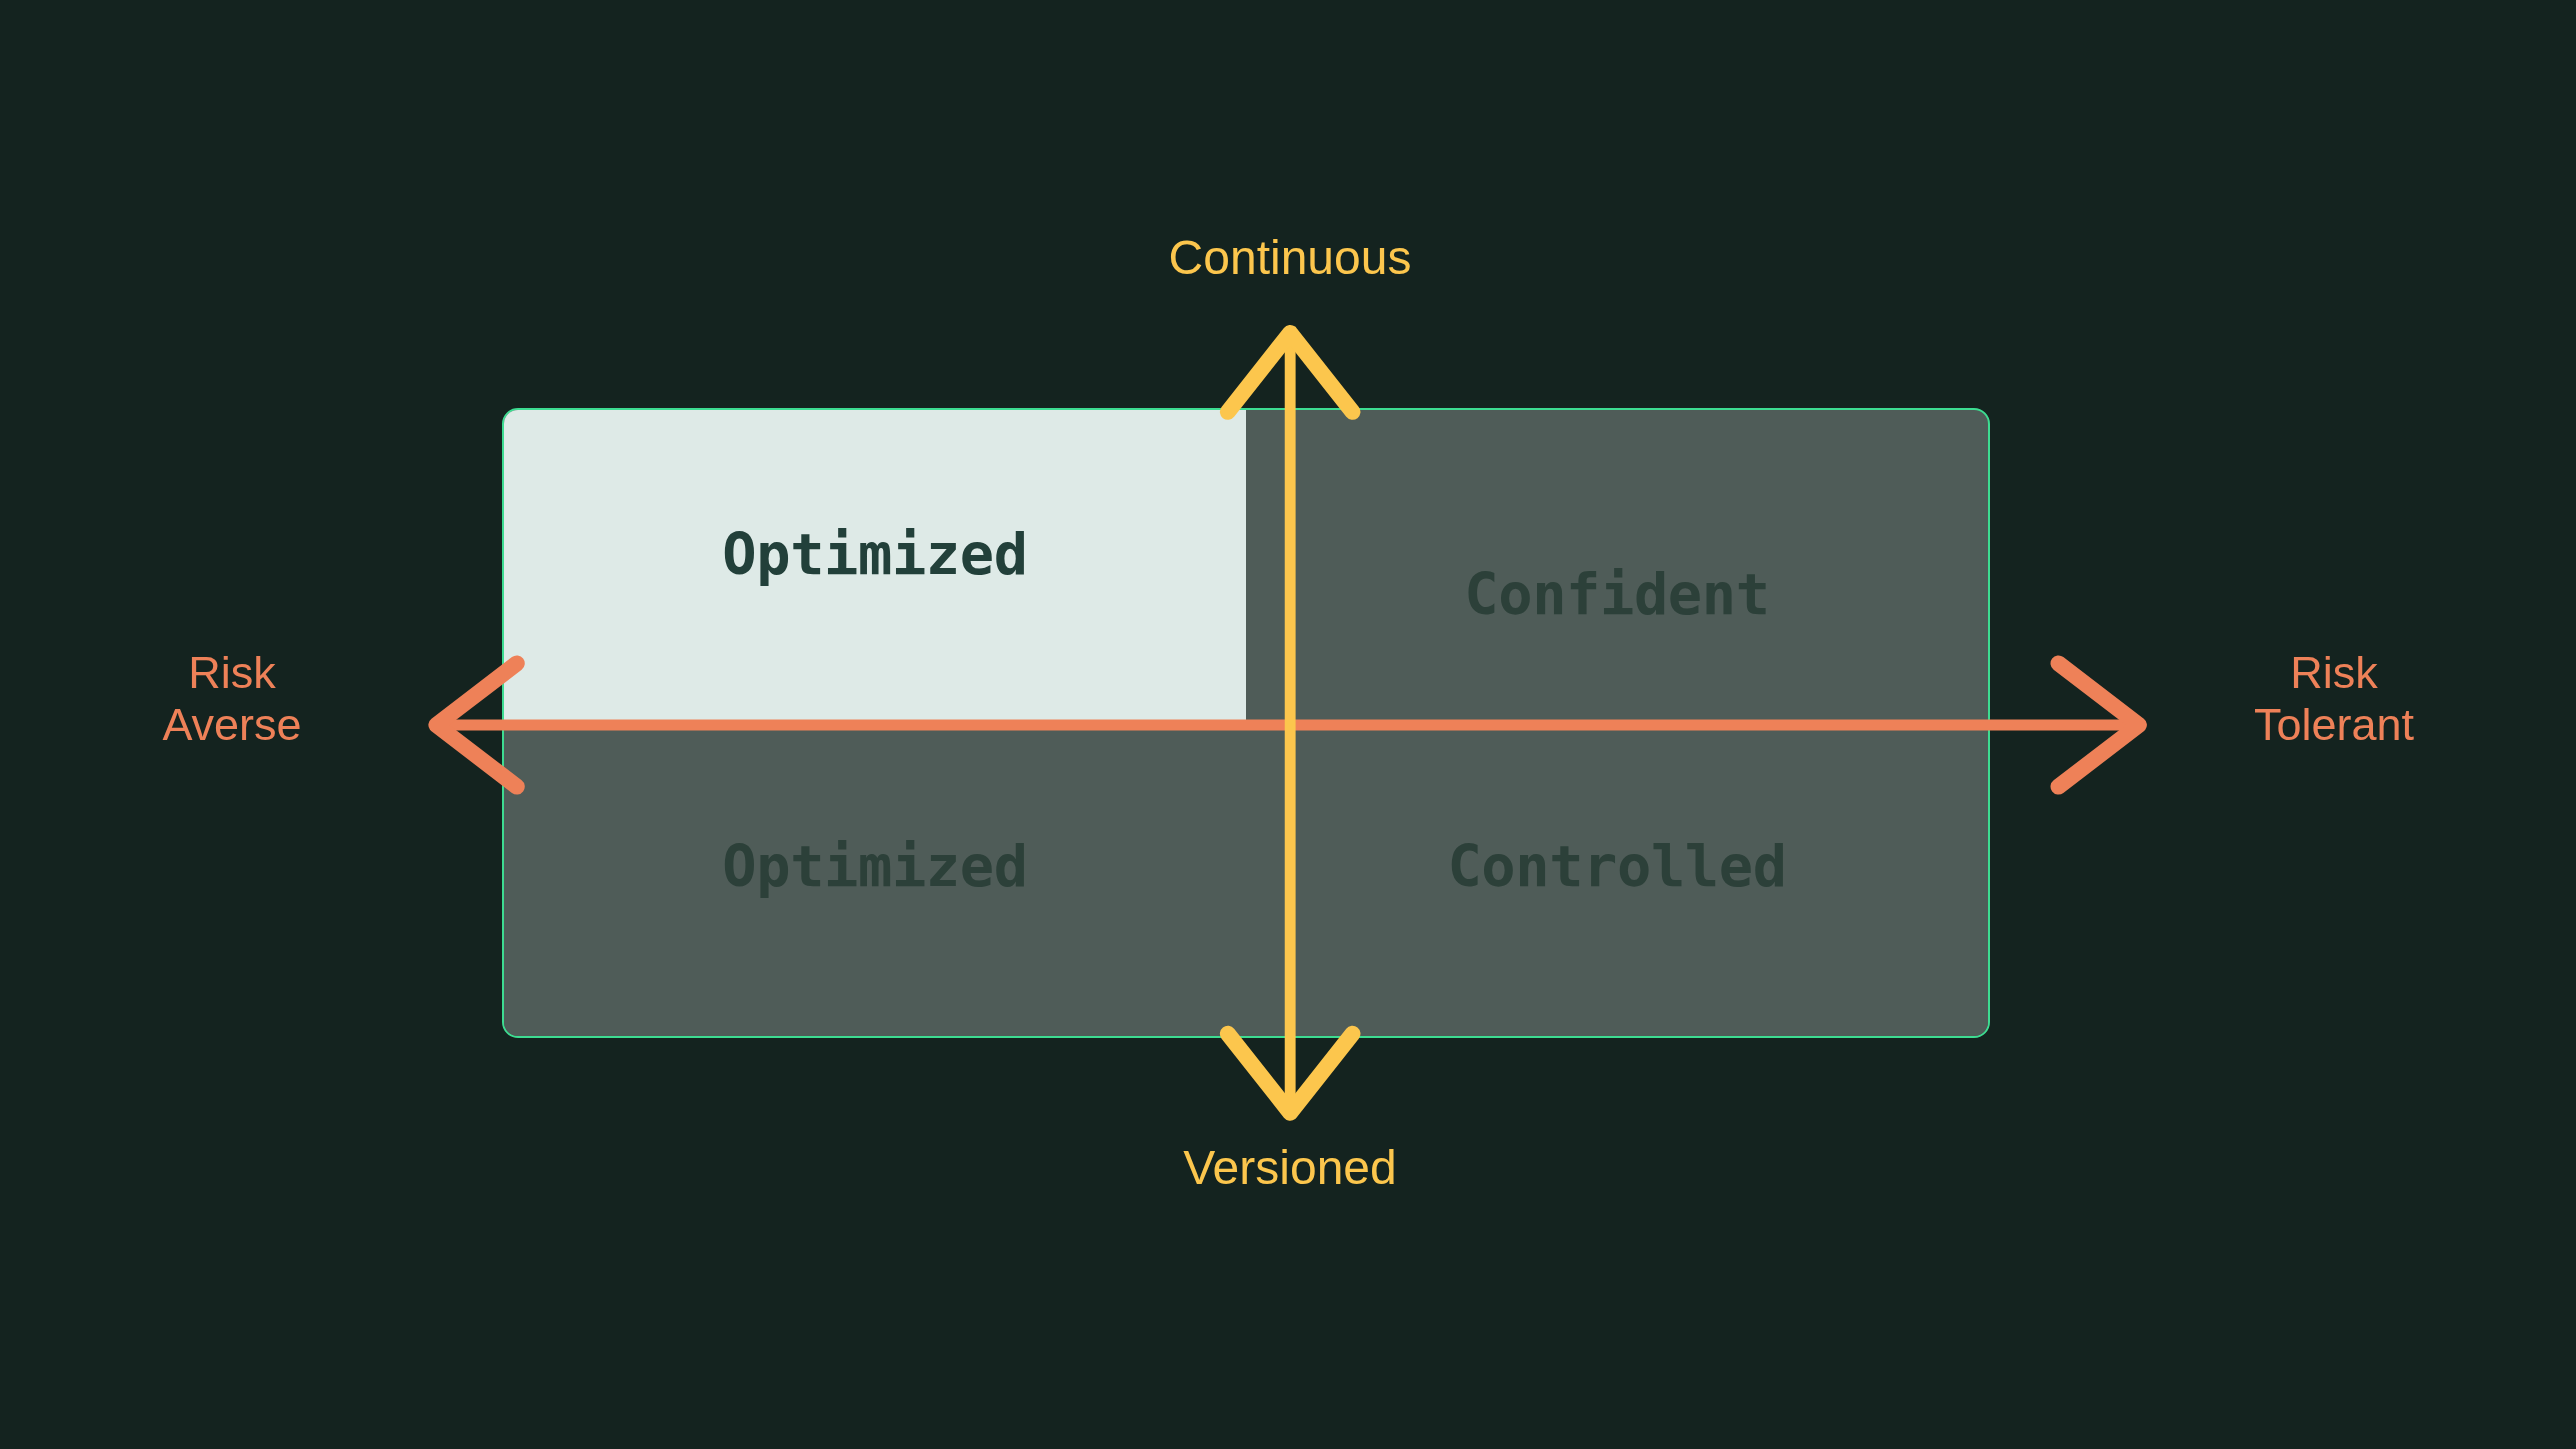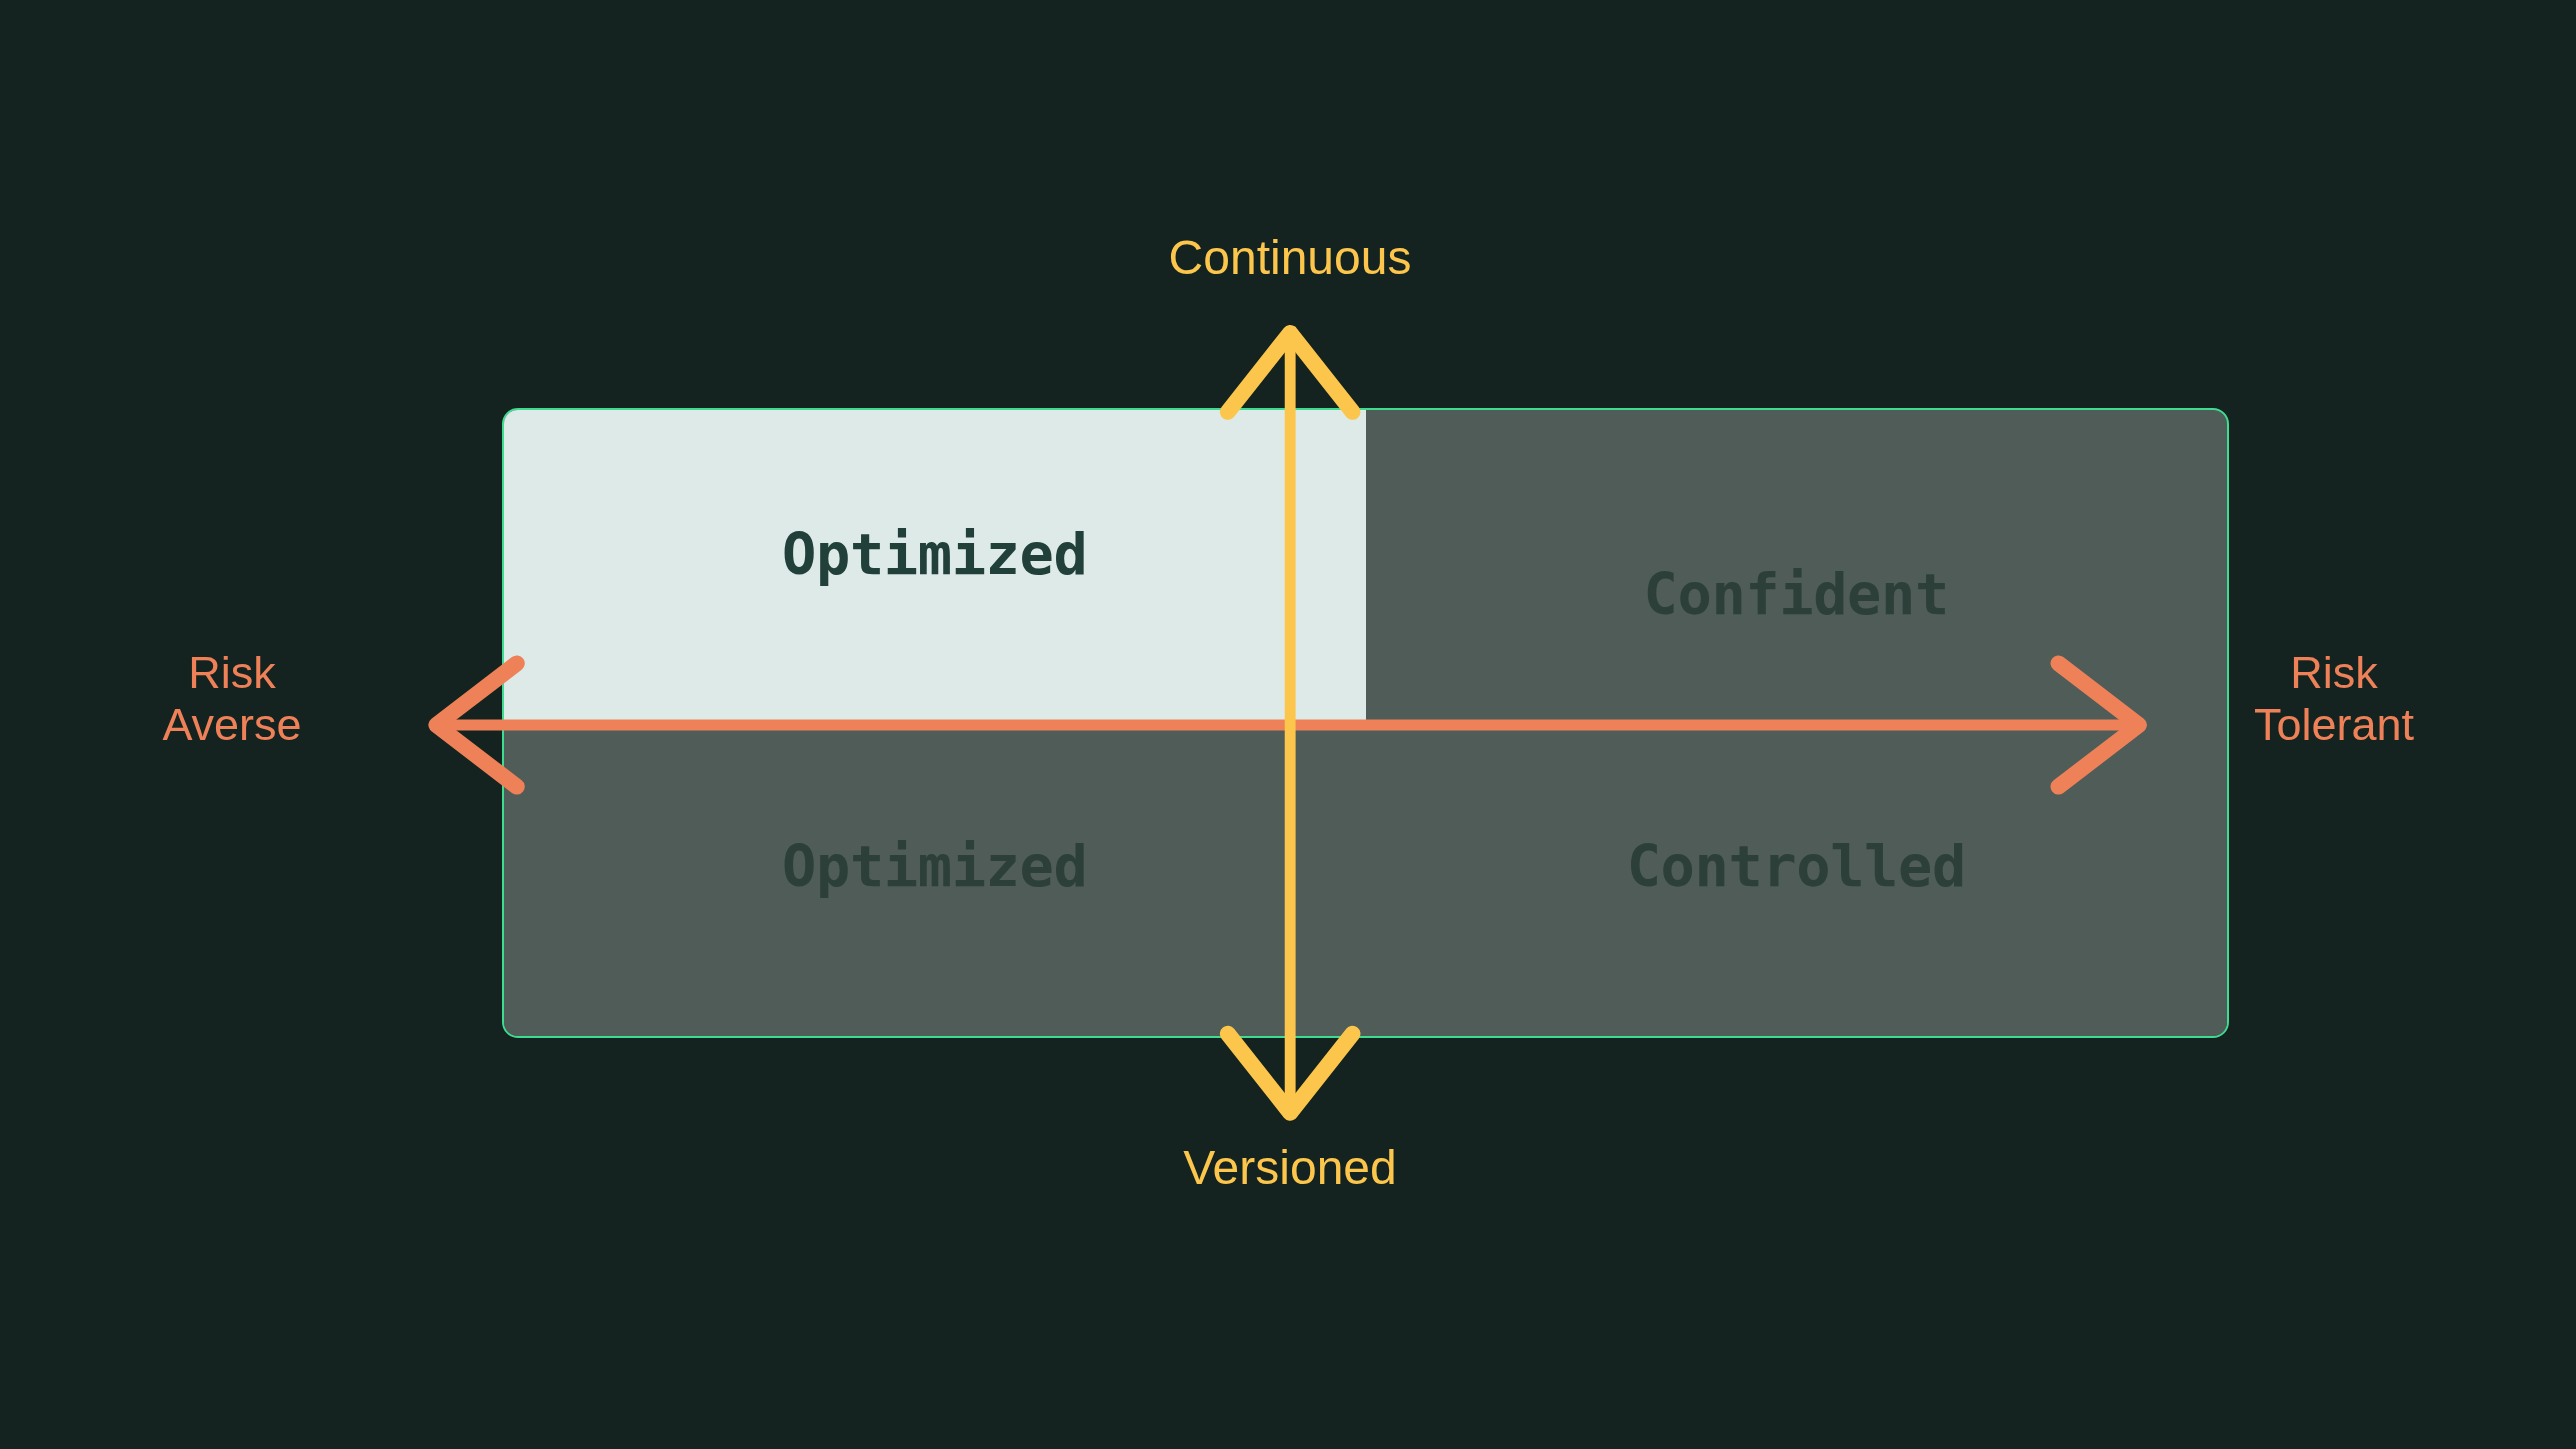--- a/index.html
+++ b/index.html
@@ -14,21 +14,21 @@
     background: #14231F;
     overflow: hidden;
     font-family: "Liberation Sans", sans-serif;
   }
 
   
   #matrix-box {
     position: absolute;
     left: 502px;
     top: 408px;
-    width: 1727px;
+    width: 1488px;
     height: 630px;
     border: 2.9px solid #3DDC91;
     border-radius: 16px;
     box-sizing: border-box;
     overflow: hidden;
     background: #4F5C58;
   }
   .quadrant {
     position: absolute;
     width: 50%;

